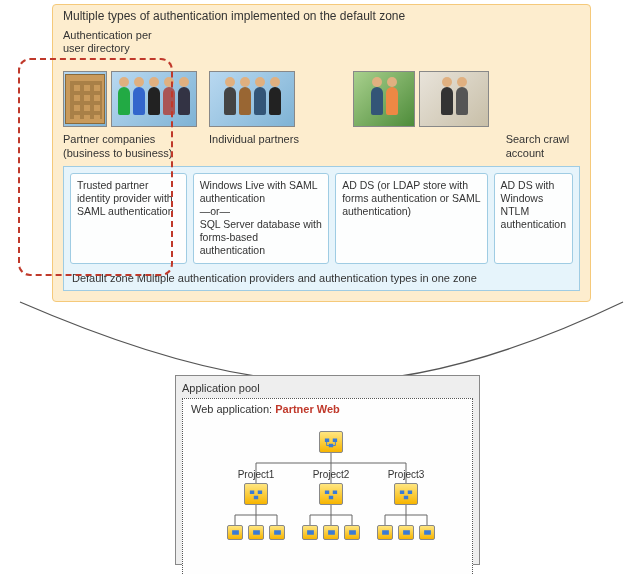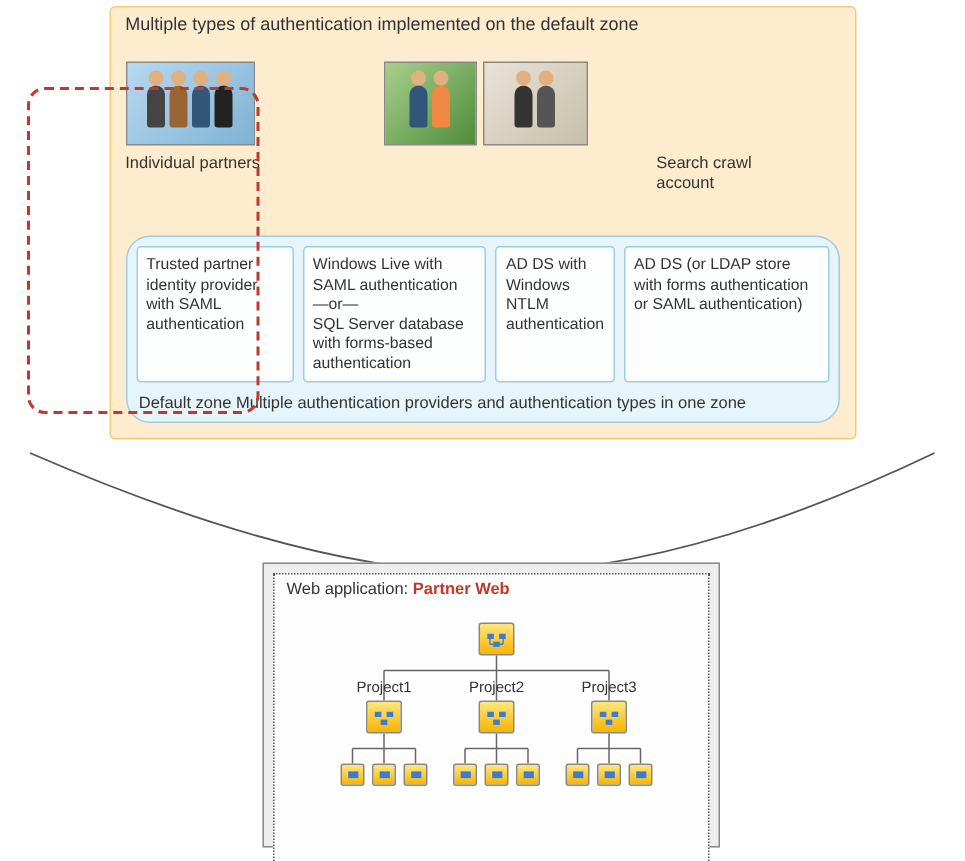--- a/index.html
+++ b/index.html
@@ -9,21 +9,21 @@
     color: #333;
     width: 643px;
     height: 574px;
     background: #fff;
     position: relative;
   }
 
   .main-container {
     border: 1px solid #f5c97a;
     background: #fdedce;
-    width: 498px;
+    width: 539px;
     margin: 4px auto 0;
     padding: 4px 10px 10px 10px;
     border-radius: 4px;
   }
   .main-title { font-size: 12px; color: #333; margin-bottom: 6px; }
   .sub-title { font-size: 11px; color: #333; margin-bottom: 4px; line-height: 1.2; width: 120px; }
 
   .auth-dashed {
     position: absolute;
     top: 58px;
@@ -57,23 +57,23 @@
     border: 1px solid #888;
     display: flex; align-items: center; justify-content: center;
     overflow: hidden;
     position: relative;
   }
   .cat-label { font-size: 11px; margin-top: 6px; line-height: 1.2; }
 
   .default-zone {
     background: #e6f4fb;
     border: 1px solid #9fcce3;
-    border-radius: 16px;
+    border-radius: 0;
     padding: 6px;
-    margin-top: 22px;
+    margin-top: 0;
   }
   .auth-boxes {
     display: flex;
     gap: 6px;
     margin-bottom: 6px;
   }
   .auth-box {
     background: #fdfefe;
     border: 1px solid #9fcce3;
     border-radius: 3px;
@@ -183,22 +183,42 @@
       repeating-linear-gradient(#7a5a2a 0 4px, transparent 4px 10px),
       repeating-linear-gradient(90deg,#7a5a2a 0 4px, transparent 4px 10px);
     opacity:.4;
   }
 </style>
 </head>
 <body>
 
 <div class="main-container">
   <div class="main-title">Multiple types of authentication implemented on the default zone</div>
+  <div class="sub-title" style="white-space:pre-line;">Authentication per
+user directory</div>
 
   <div class="categories-row">
+    <div class="cat c1">
+      <div class="img-row">
+        <div class="img-placeholder" style="width:44px;height:56px;">
+          <div class="building"></div>
+        </div>
+        <div class="img-placeholder" style="width:86px;height:56px;">
+          <div class="people-group">
+            <div class="person" style="background:#2a4"></div>
+            <div class="person" style="background:#36c"></div>
+            <div class="person" style="background:#222"></div>
+            <div class="person" style="background:#a55"></div>
+            <div class="person" style="background:#334"></div>
+          </div>
+        </div>
+      </div>
+      <div class="cat-label" style="white-space:pre-line;">Partner companies
+(business to business)</div>
+    </div>
 
     <div class="cat c2">
       <div class="img-row">
         <div class="img-placeholder" style="width:86px;height:56px;">
           <div class="people-group">
             <div class="person" style="background:#444"></div>
             <div class="person" style="background:#963"></div>
             <div class="person" style="background:#357"></div>
             <div class="person" style="background:#222"></div>
           </div>
@@ -229,37 +249,38 @@
       <div class="cat-label" style="white-space:pre-line;">Search crawl account</div>
     </div>
   </div>
 
   <div class="default-zone">
     <div class="auth-boxes">
       <div class="auth-box b1">Trusted partner identity provider with SAML authentication</div>
       <div class="auth-box b2" style="white-space:pre-line;">Windows Live with SAML authentication
 —or—
 SQL Server database with forms-based authentication</div>
+      <div class="auth-box b3">AD DS  (or LDAP store with forms authentication or SAML authentication)</div>
       <div class="auth-box b4">AD DS with Windows NTLM authentication</div>
-      <div class="auth-box b3">AD DS  (or LDAP store with forms authentication or SAML authentication)</div>
     </div>
     <div class="zone-label">
       <b>Default zone</b><span>  Multiple authentication providers and authentication types in one zone</span>
     </div>
   </div>
 </div>
 
 <div class="auth-dashed"></div>
 
 <svg class="connector-svg">
   <path d="M 20 2 Q 200 80 320 82" stroke="#555" stroke-width="1.2" fill="none"></path>
   <path d="M 623 2 Q 460 80 335 82" stroke="#555" stroke-width="1.2" fill="none"></path>
 </svg>
 
 <div class="app-pool">
+  <div class="app-pool-title">Application pool</div>
   <div class="web-app">
     <div class="web-app-title">
       <span>Web application:</span>
       <span class="red">Partner Web</span>
     </div>
 
     <div class="tree">
       <svg class="tree-svg">
 
         <line class="tree-line" x1="140" y1="36" x2="140" y2="46"></line>

